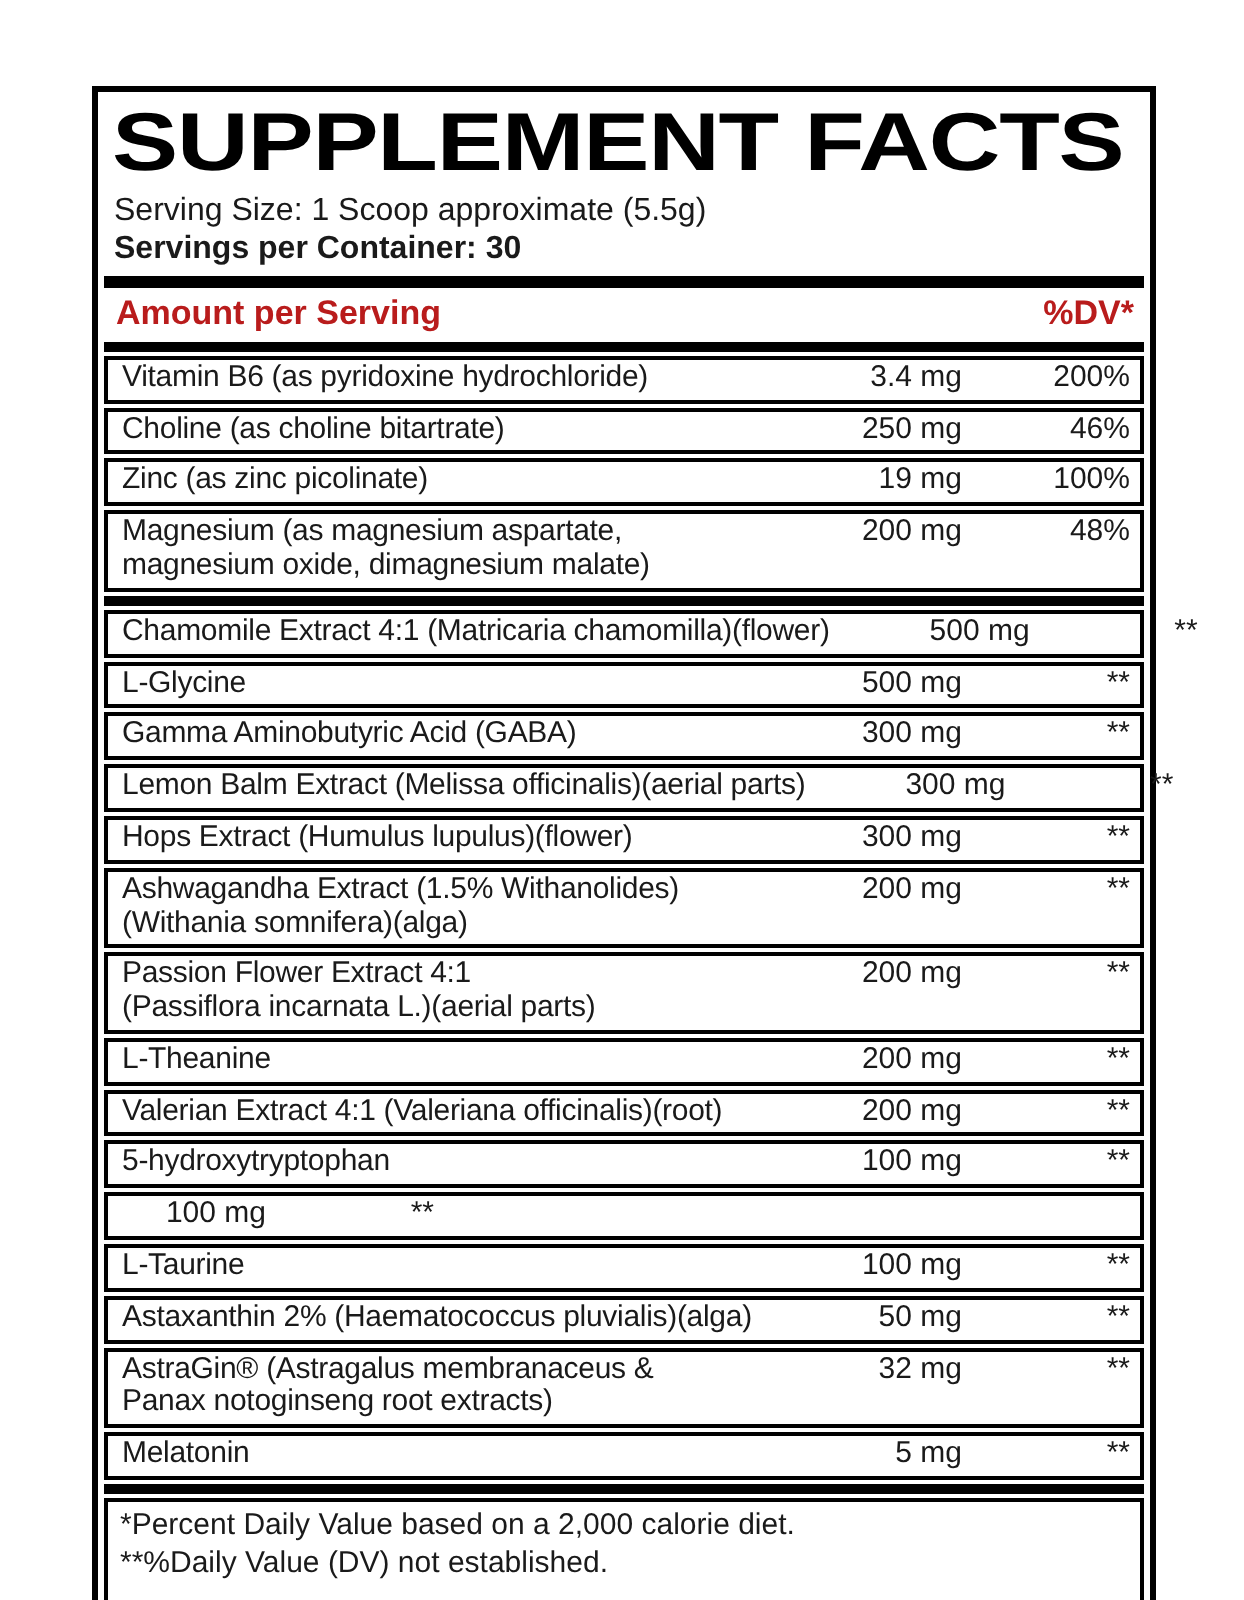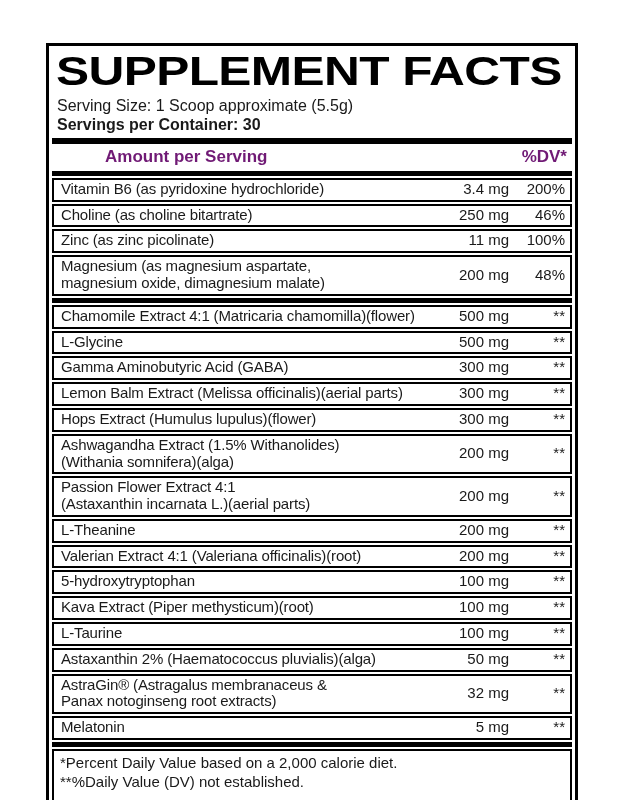--- a/index.html
+++ b/index.html
@@ -49,34 +49,34 @@
   }
   .bar.thick { height: 6px; margin-top: 4px; }
   .header-row {
     display: flex;
     justify-content: space-between;
     align-items: baseline;
     font-weight: bold;
     font-size: 17px;
     line-height: 1.15;
     padding: 1px 5px 2px 6px;
-    color: #701a75;
-    margin-left: 47px;
+    color: #b91c1c;
   }
   .row {
     box-sizing: border-box;
     border: 2px solid #000;
     margin-bottom: 2px;
     padding: 1px 5px 2px 7px;
     display: flex;
-    align-items: center;
+    align-items: flex-start;
     font-size: 15px;
     line-height: 1.12;
     color: #1a1a1a;
     background: #fff;
+    gap: 28px;
   }
   .row .name { flex: 1 1 auto; letter-spacing: -0.15px; }
   .row .name div { white-space: nowrap; }
   .row .amt {
     flex: 0 0 72px;
     text-align: right;
     white-space: nowrap;
   }
   .row .dv {
     flex: 0 0 56px;
@@ -127,21 +127,21 @@
             <div>Choline (as choline bitartrate)</div>
           </div>
     <div class="amt">250 mg</div>
     <div class="dv">46%</div>
   </div>
 
   <div class="row">
     <div class="name">
             <div>Zinc (as zinc picolinate)</div>
           </div>
-    <div class="amt">11 mg</div>
+    <div class="amt">19 mg</div>
     <div class="dv">100%</div>
   </div>
 
   <div class="row">
     <div class="name">
             <div>Magnesium (as magnesium aspartate,</div>
             <div>magnesium oxide, dimagnesium malate)</div>
           </div>
     <div class="amt">200 mg</div>
     <div class="dv">48%</div>
@@ -196,21 +196,21 @@
             <div>Ashwagandha Extract (1.5% Withanolides)</div>
             <div>(Withania somnifera)(alga)</div>
           </div>
     <div class="amt">200 mg</div>
     <div class="dv">**</div>
   </div>
 
   <div class="row">
     <div class="name">
             <div>Passion Flower Extract 4:1</div>
-            <div>(Astaxanthin incarnata L.)(aerial parts)</div>
+            <div>(Passiflora incarnata L.)(aerial parts)</div>
           </div>
     <div class="amt">200 mg</div>
     <div class="dv">**</div>
   </div>
 
   <div class="row">
     <div class="name">
             <div>L-Theanine</div>
           </div>
     <div class="amt">200 mg</div>
@@ -227,23 +227,20 @@
 
   <div class="row">
     <div class="name">
             <div>5-hydroxytryptophan</div>
           </div>
     <div class="amt">100 mg</div>
     <div class="dv">**</div>
   </div>
 
   <div class="row">
-    <div class="name">
-            <div>Kava Extract (Piper methysticum)(root)</div>
-          </div>
     <div class="amt">100 mg</div>
     <div class="dv">**</div>
   </div>
 
   <div class="row">
     <div class="name">
             <div>L-Taurine</div>
           </div>
     <div class="amt">100 mg</div>
     <div class="dv">**</div>

